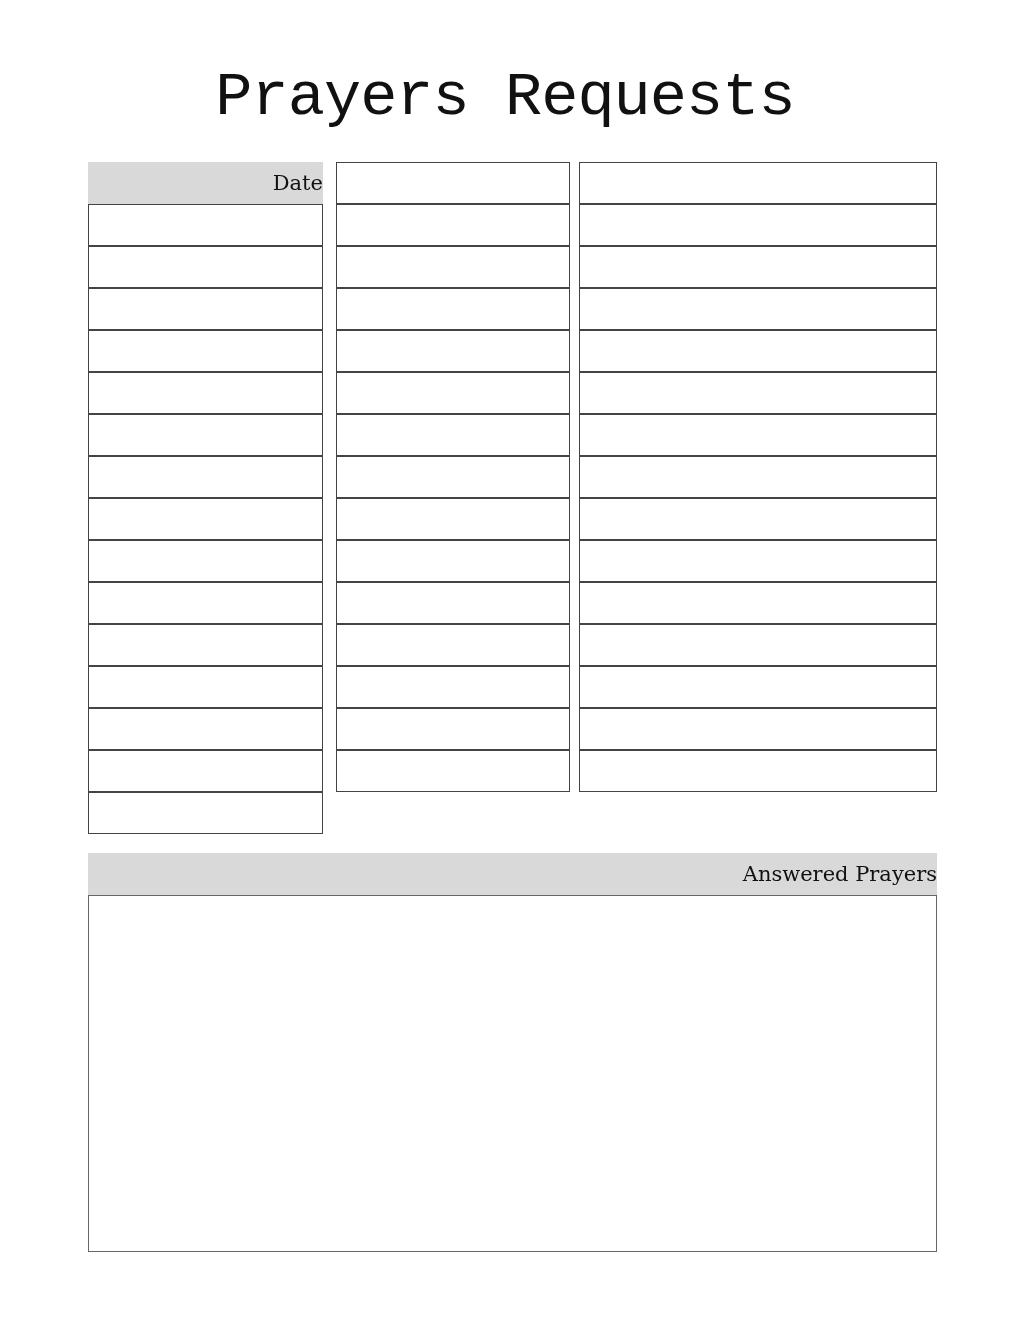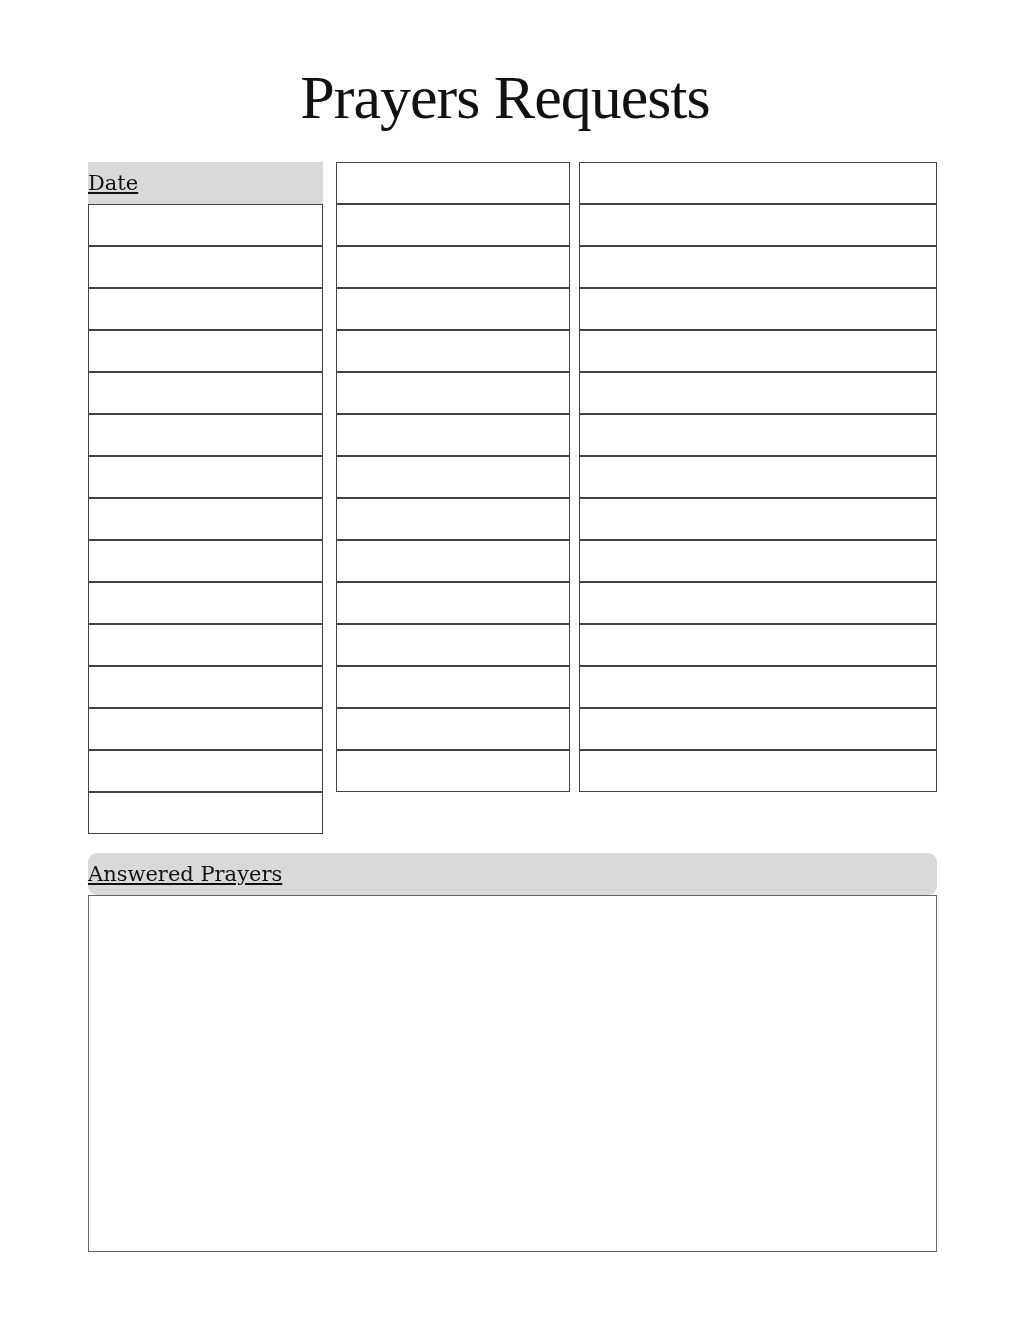--- a/index.html
+++ b/index.html
@@ -1,23 +1,23 @@
 <!DOCTYPE html>
 <html><head>
 <meta charset="utf-8">
 <style>
   html,body{margin:0;padding:0;background:#fff;}
   body{width:1024px;height:1326px;position:relative;font-family:"DejaVu Serif",serif;color:#111;}
-  .title{position:absolute;left:0;top:62px;width:1010px;text-align:center;font-size:62px;font-family:Liberation Serif, serif;font-weight:normal;letter-spacing:-1px;}
+  .title{position:absolute;left:0;top:62px;width:1010px;text-align:center;font-size:62px;font-family:Liberation Mono, monospace;font-weight:normal;letter-spacing:-1px;}
   .col{position:absolute;top:162px;}
-  .hdr{height:42px;background:#d9d9d9;text-align:left;line-height:42px;font-size:21px;text-decoration:underline;}
+  .hdr{height:42px;background:#d9d9d9;text-align:right;line-height:42px;font-size:21px;}
   .cell{height:40px;border:1px solid #444;background:#fff;box-sizing:border-box;height:42px;margin:0;outline:1px solid #555;outline-offset:-2px;}
   .cell{border:1.5px solid #444;outline:none;}
   .ans{position:absolute;left:88px;top:853px;width:849px;}
-  .ans .hdr{height:42px;border-radius:9px;}
+  .ans .hdr{height:42px;}
   .ansbox{height:357px;border:1px solid #666;box-sizing:border-box;}
 </style>
 </head>
 <body>
 
 <div class="title">Prayers Requests</div>
 
 <div class="col" id="c0" style="left:88px;width:235px;">
   <div class="hdr">Date</div>
 <div class="cell"></div>

